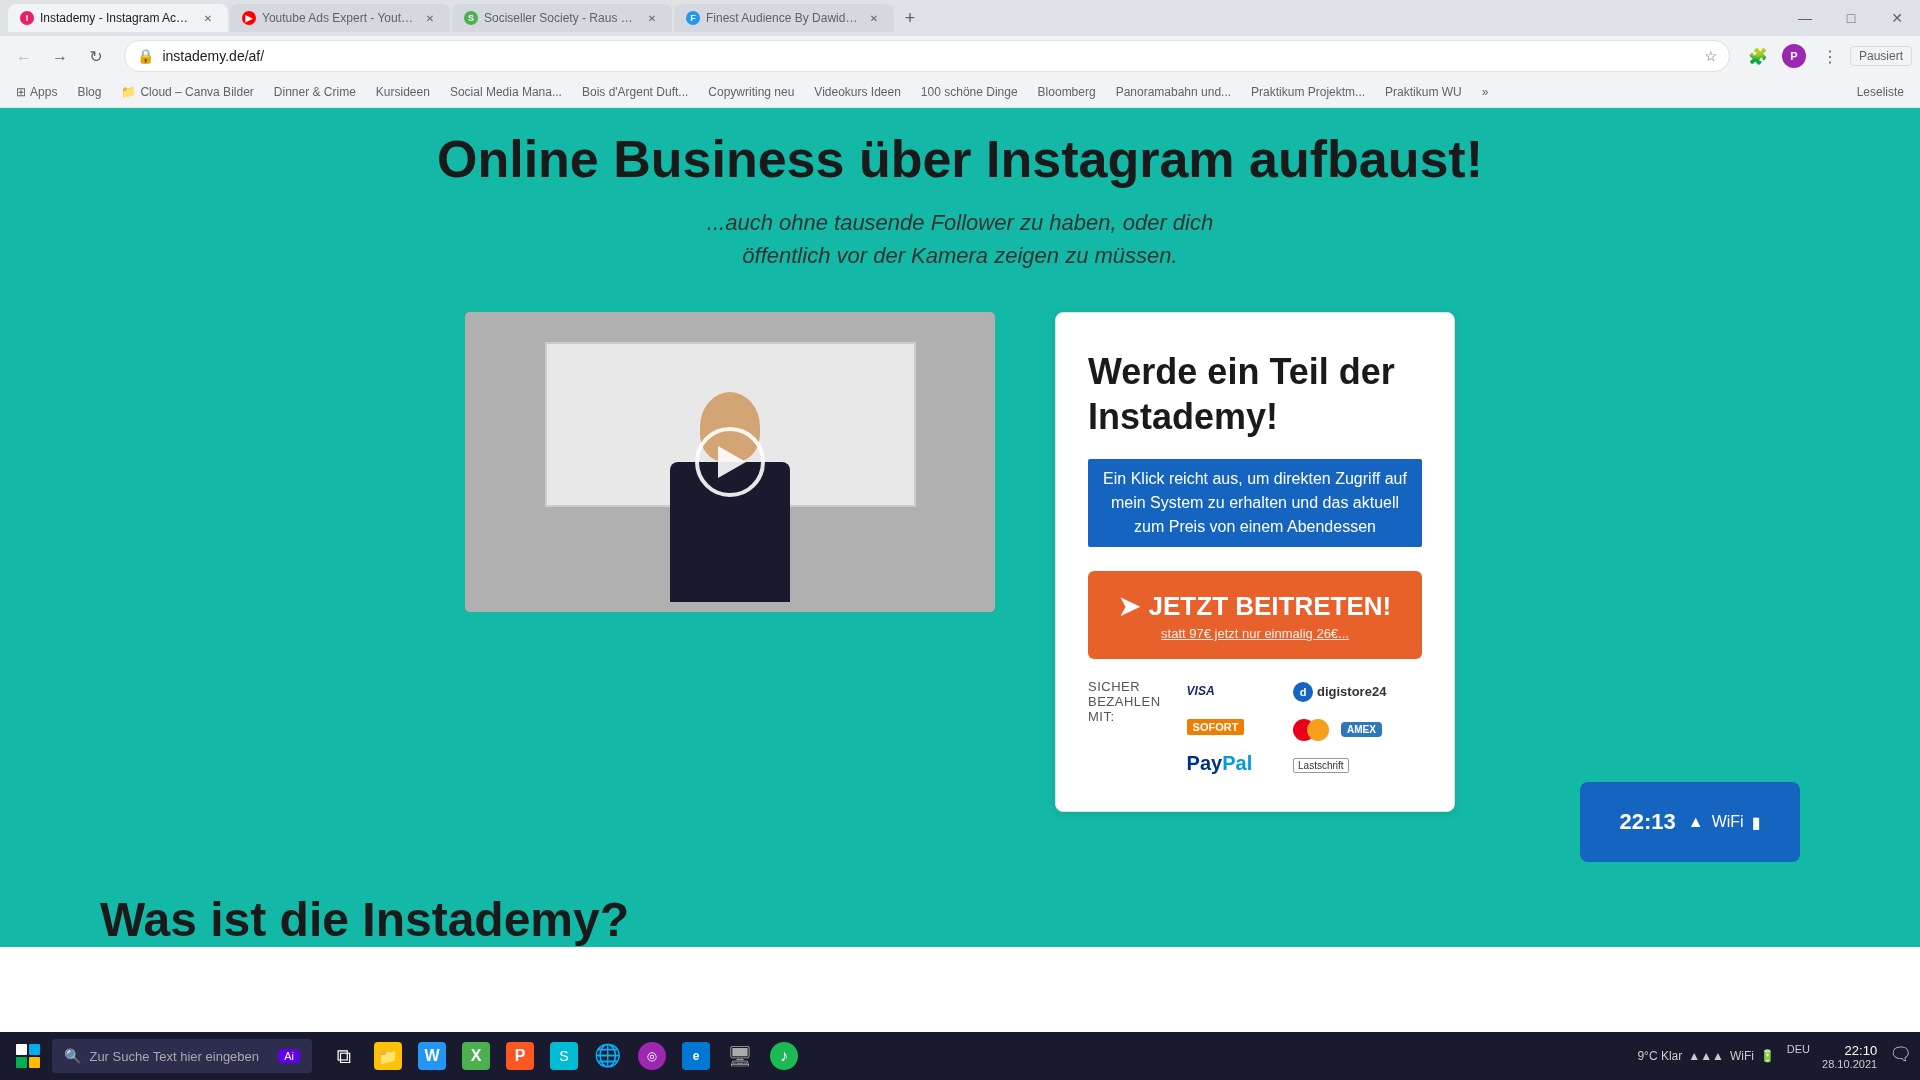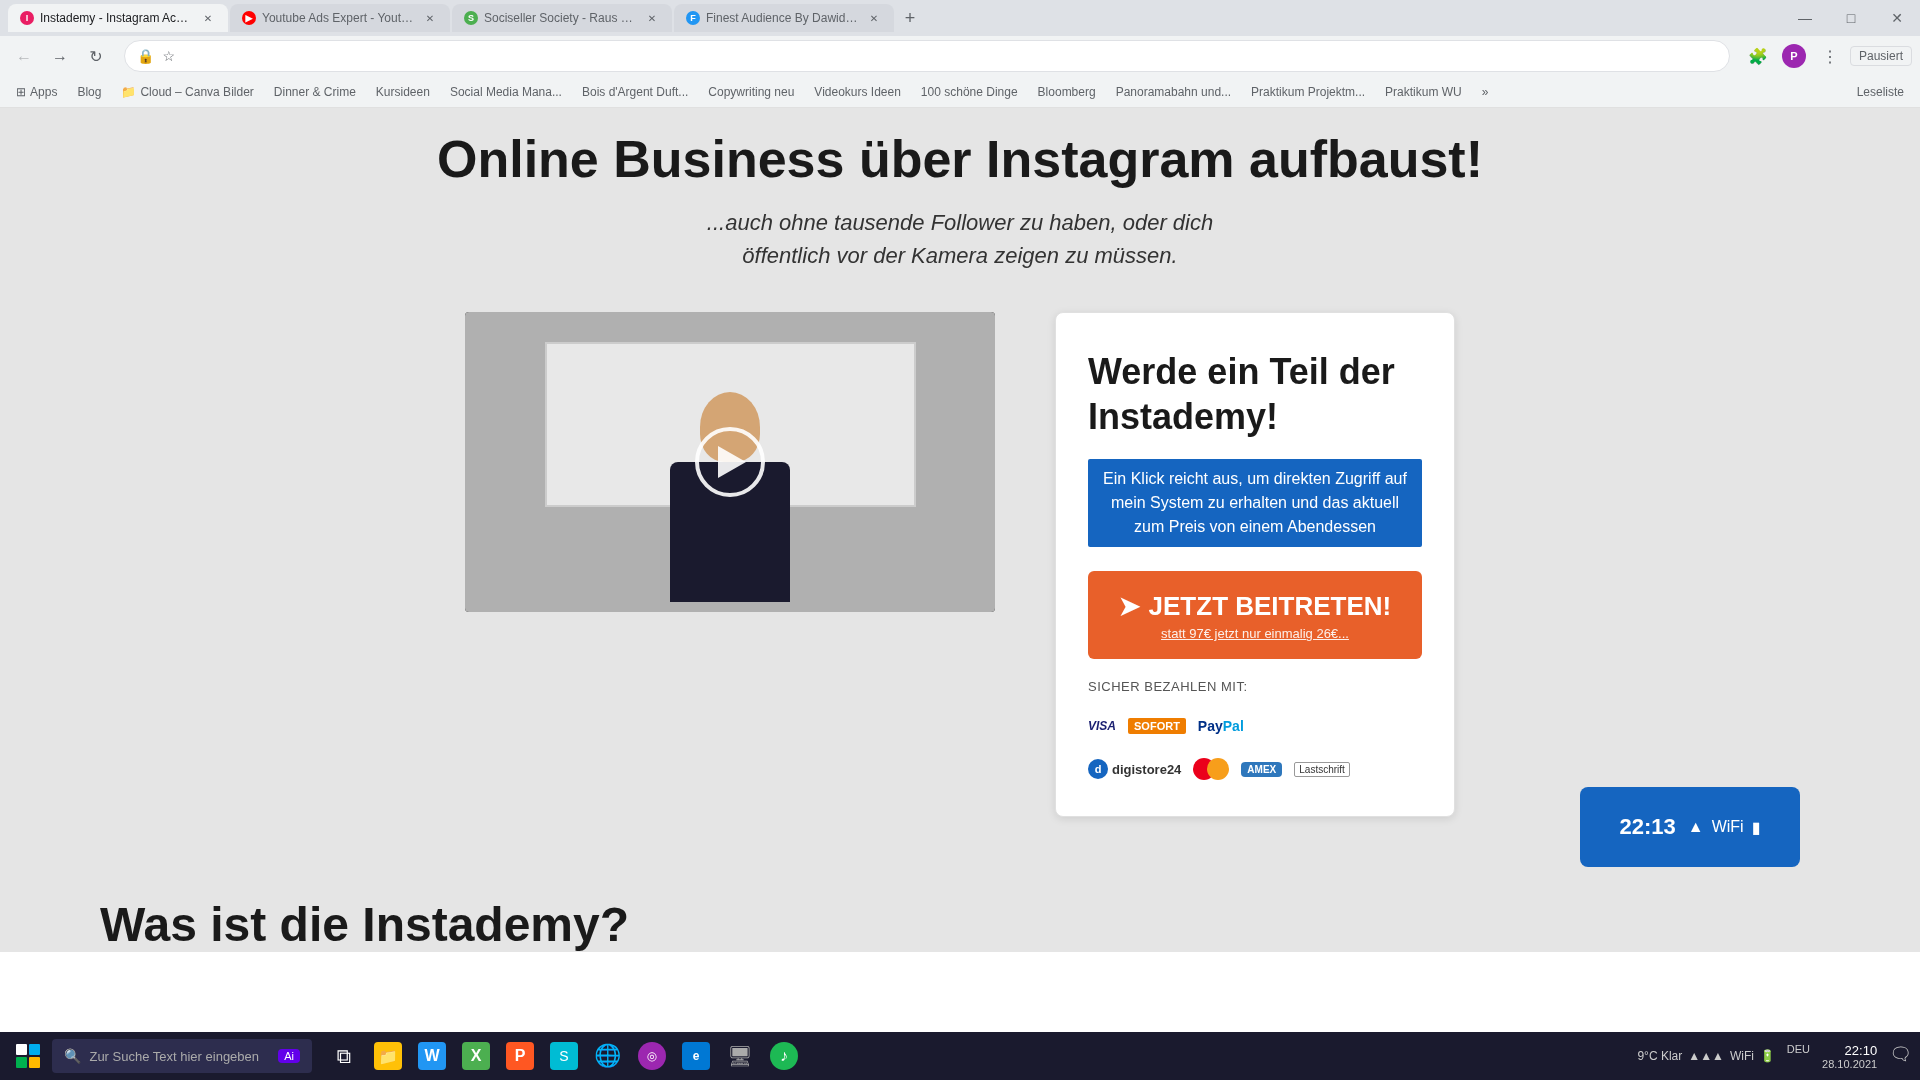--- a/index.html
+++ b/index.html
@@ -181,21 +181,21 @@
       color: #5f6368;
       cursor: pointer;
     }
 
     
     .page-content {
       position: absolute;
       top: 108px; 
       left: 0;
       width: 100%;
-      background: #e5e5e5;
+      background: #14b8a6;
       padding: 0;
     }
 
     .hero-section {
       text-align: center;
       padding: 20px 20px 0 20px;
     }
 
     .hero-title {
       font-size: 52px;
@@ -357,21 +357,21 @@
     .cta-price-text {
       font-size: 13px;
       opacity: 0.9;
       margin-top: 4px;
       padding-bottom: 10px;
       text-decoration: underline;
     }
 
     .payment-section {
       display: flex;
-      flex-direction: column;
+      flex-direction: row;
       gap: 20px;
     }
 
     .payment-label {
       font-size: 13px;
       color: #555;
       letter-spacing: 0.5px;
     }
 
     .payment-icons-row {
@@ -393,21 +393,21 @@
     .visa-icon {
       color: #1a1f71;
       font-size: 12px;
       font-weight: 900;
       font-style: italic;
     }
 
     .paypal-icon {
       color: #003087;
       font-weight: 900;
-      font-size: 14px;
+      font-size: 20px;
     }
 
     .mastercard-icon {
       display: flex;
       gap: -4px;
     }
 
     .mc-circle {
       width: 22px;
       height: 22px;
@@ -664,20 +664,21 @@
     </div>
   </div>
 
   <div class="browser-controls">
     <div class="nav-btn disabled">←</div>
     <div class="nav-btn">→</div>
     <div class="nav-btn">↻</div>
 
     <div class="address-bar">
       <span style="color:#5f6368; font-size:14px;">🔒</span>
+      <span class="address-text">instademy.de/af/</span>
       <span style="color:#5f6368; font-size:14px;">☆</span>
     </div>
 
     <div class="browser-actions">
       <div class="browser-action-btn">🧩</div>
       <div class="browser-action-btn">
         <div style="width:24px;height:24px;border-radius:50%;background:#9c27b0;display:flex;align-items:center;justify-content:center;color:white;font-size:11px;font-weight:bold;">P</div>
       </div>
       <div class="browser-action-btn">⋮</div>
       <div class="paused-badge">Pausiert</div>

